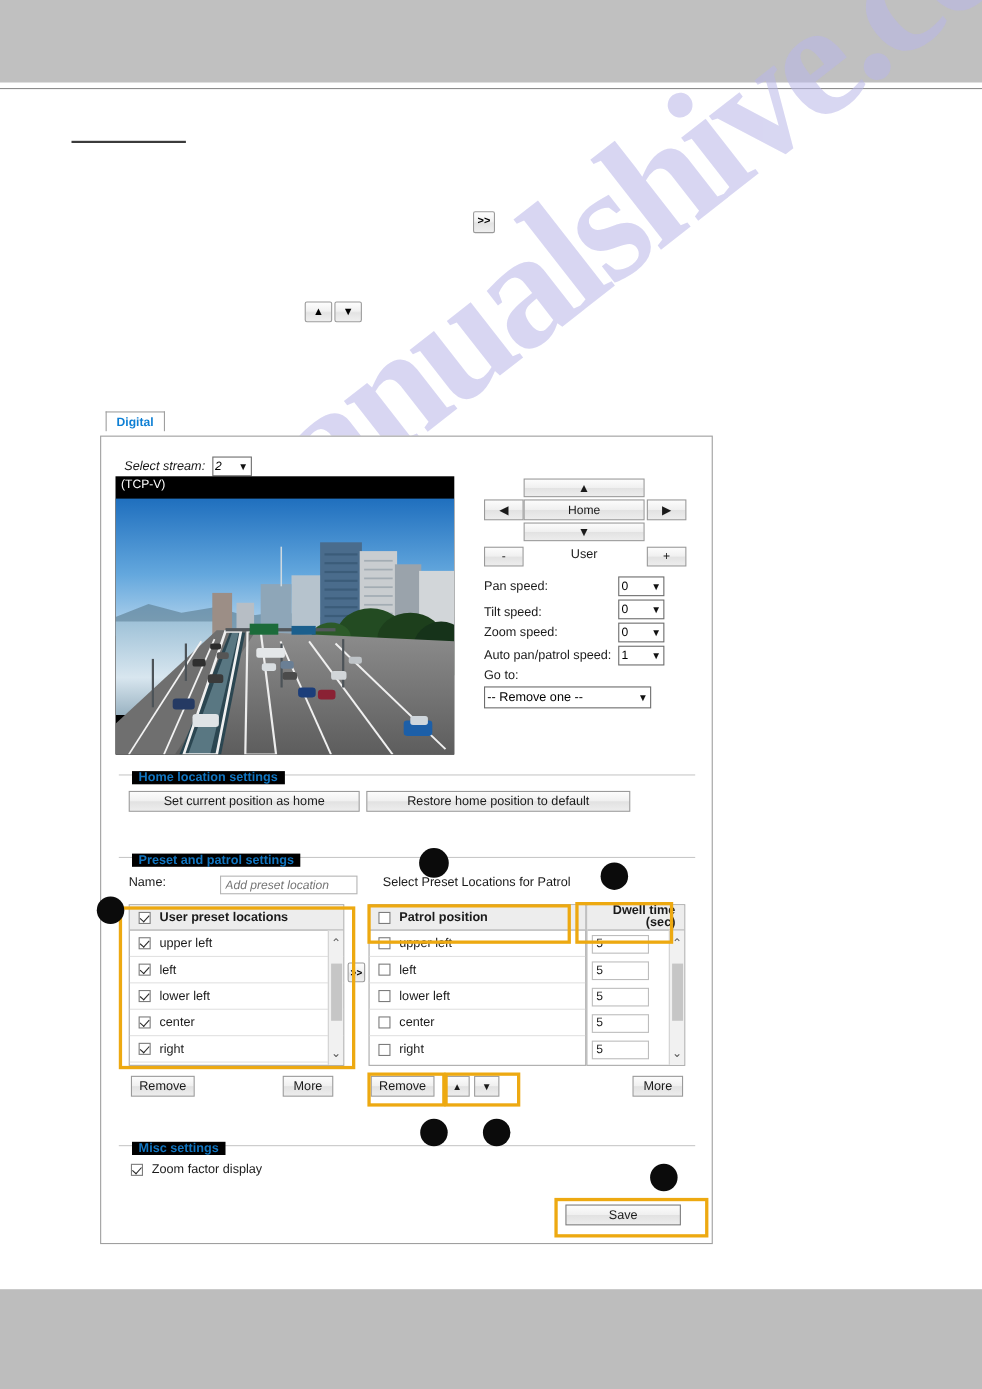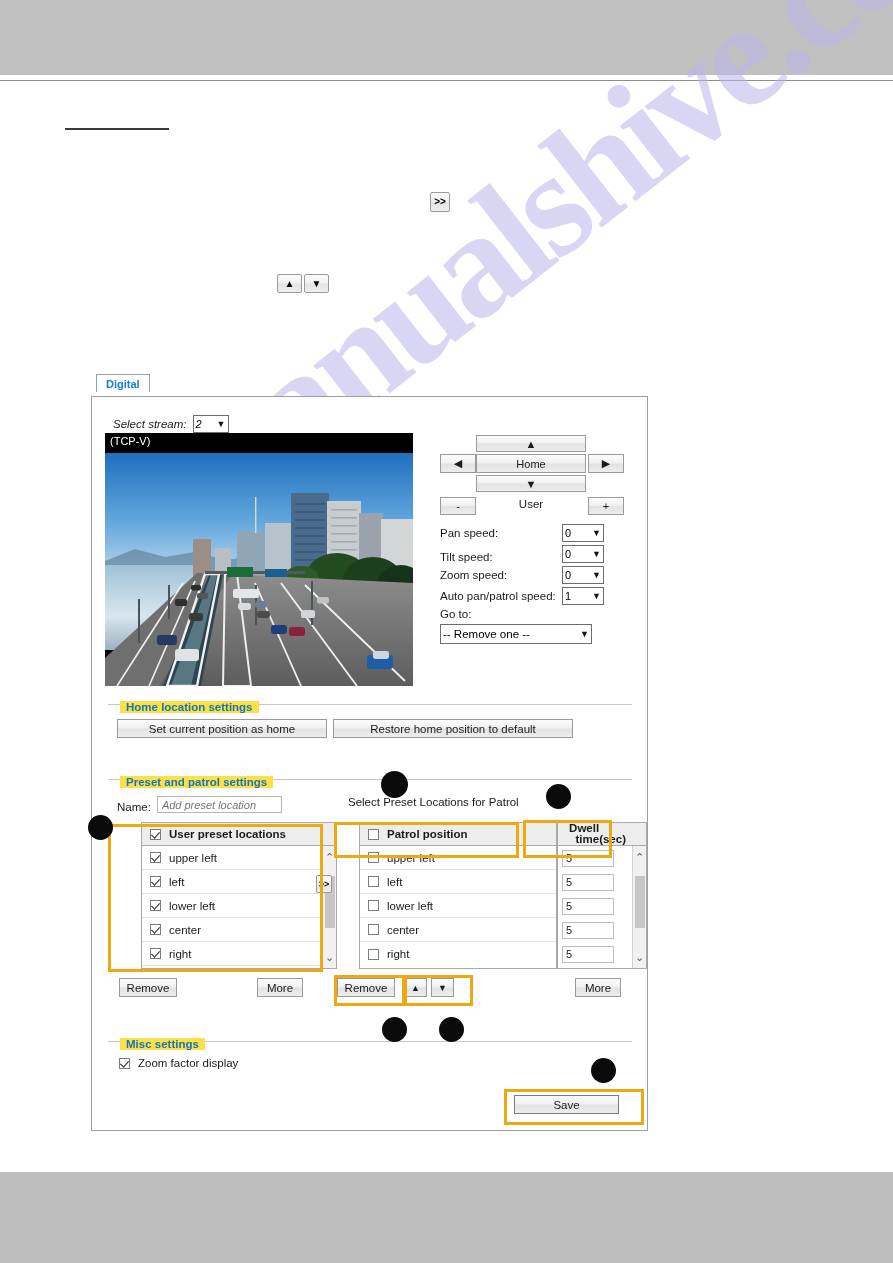--- a/index.html
+++ b/index.html
@@ -188,21 +188,21 @@
     position: absolute;
     left: 16px;
     width: 524px;
   }
   .section-title {
     position: relative;
     display: inline-block;
     color: #1175c0;
     font-size: 11.5px;
     font-weight: bold;
-    background: #fde047;
+    background: #000000;
     padding: 0 6px 0 6px;
     z-index: 2;
     margin-left: 12px;
   }
   .section-rule {
     position: absolute; left: 0; top: 7px;
     width: 524px; height: 1px;
     background: #c8c8c8;
     z-index: 1;
   }
@@ -218,21 +218,21 @@
     border: 1px solid #9a9a9a;
     font-size: 11.5px;
     color: #1a1a1a;
     display:flex; align-items:center; justify-content:center;
   }
   #btn-set-home     { left: 25px;  top: 322px; width: 210px; }
   #btn-restore-home { left: 241px; top: 322px; width: 240px; }
 
   .name-row {
     position: absolute; left: 25px; top: 399px;
-    display: flex; align-items: flex-end;
+    display: flex; align-items: flex-start; gap: 43px;
   }
   .name-row .lbl { margin-right: 6px; }
   #input-preset-name {
     box-sizing: border-box;
     width: 125px; height: 17px;
     border: 1px solid #b5b5b5;
     background: #ffffff;
     font-family: "Liberation Sans", sans-serif;
     font-size: 11px;
     font-style: italic;
@@ -243,21 +243,20 @@
     position: absolute; left: 256px; top: 399px;
     font-size: 11.5px; color: #1a1a1a;
   }
 
   
   .listbox {
     position: absolute;
     box-sizing: border-box;
     border: 1px solid #a9a9a9;
     background: #ffffff;
-    margin-left: 24px;
   }
   .lb-head {
     box-sizing: border-box;
     height: 23px;
     background: #ededed;
     border-bottom: 1px solid #a9a9a9;
     display: flex; align-items: center;
     padding-left: 8px;
     font-size: 11.5px;
     font-weight: bold;
@@ -314,22 +313,22 @@
   }
 
   #lb-left { left: 25px; top: 425px; width: 196px; }
   #lb-left .lb-body { height: 122px; }
   #lb-right { left: 243px; top: 425px; width: 198px; }
   #lb-right .lb-body { height: 122px; }
   #lb-dwell {
     left: 441px; top: 425px; width: 90px;
   }
   #lb-dwell .lb-head {
-    height: 23px; flex-direction: row; align-items: flex-end;
-    justify-content: center; padding-right: 20px; padding-left: 0;
+    height: 23px; flex-direction: column; align-items: flex-end;
+    justify-content: center; padding-right: 8px; padding-left: 0;
     line-height: 11px; text-align: right;
   }
   #lb-dwell .lb-body { height: 122px; }
   .dwell-row {
     box-sizing: border-box;
     height: 24px;
     display: flex; align-items: center;
     padding-left: 4px;
   }
   .dwell-input {

